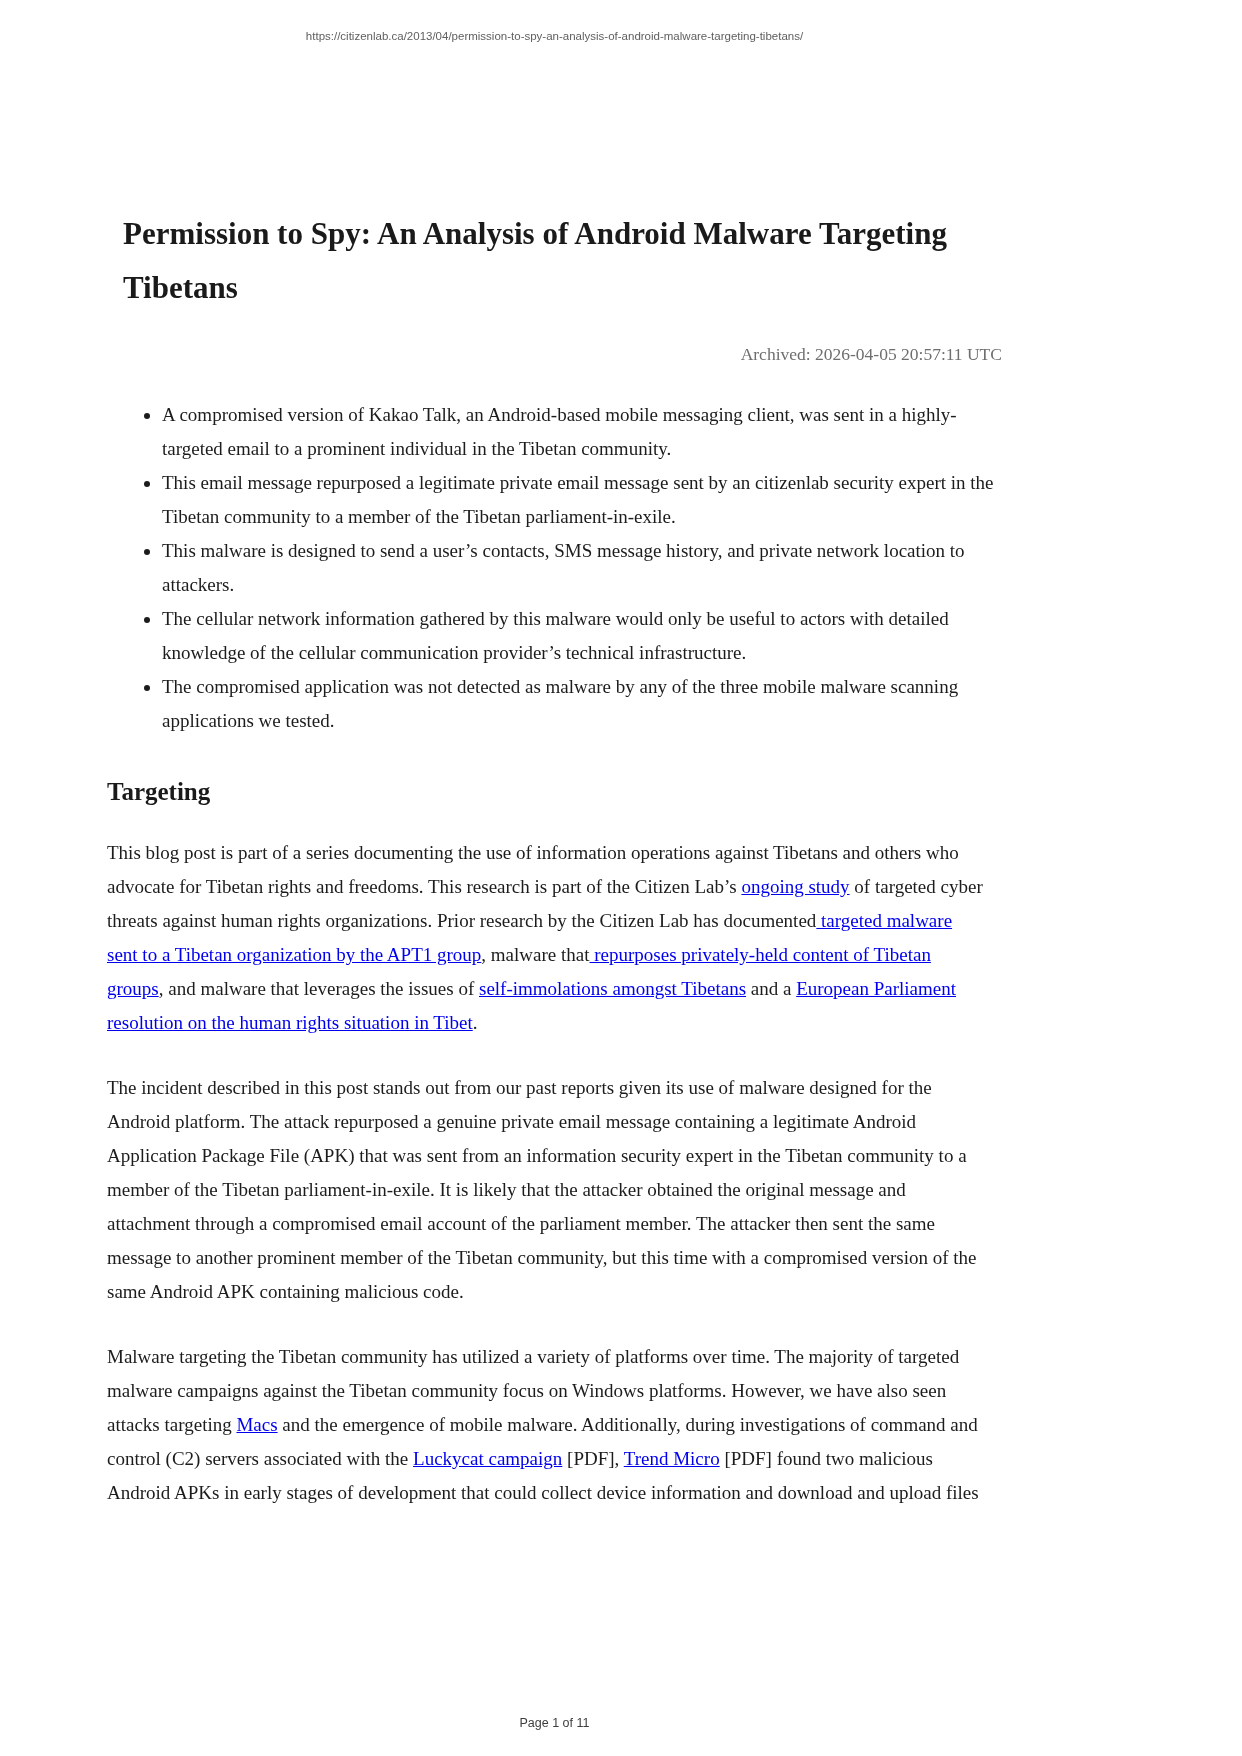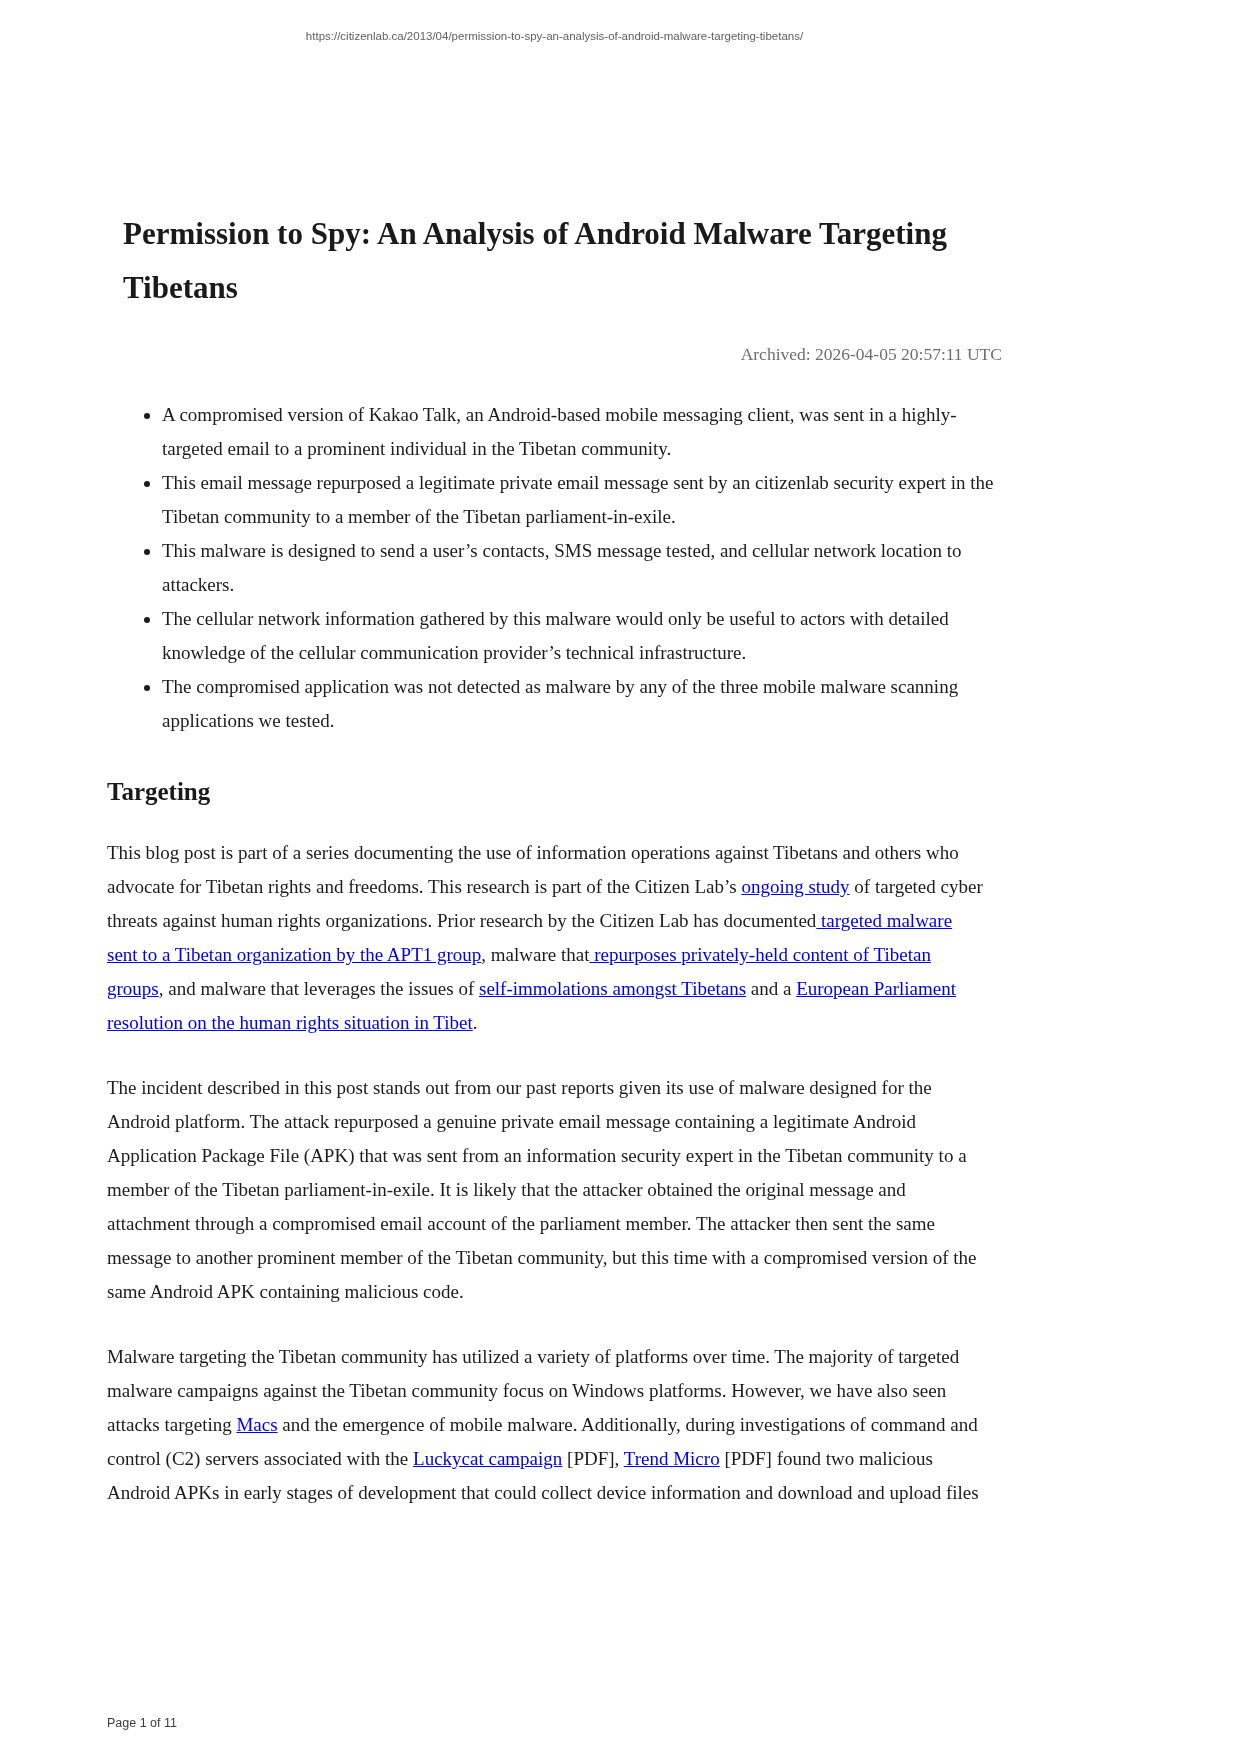--- a/index.html
+++ b/index.html
@@ -65,21 +65,21 @@
   a.link {
     color:#0000ee;
     text-decoration:underline;
     cursor:pointer;
   }
   .page-footer {
     position:absolute;
     bottom:26px;
     left:107px;
     width:895px;
-    text-align:left;
+    text-align:center;
     font-family:"Liberation Sans", sans-serif;
     font-size:12.5px;
     color:#3d3d3d;
   }
 </style>
 </head>
 <body>
 
 <div class="page">
 
@@ -90,21 +90,21 @@
   <div class="content">
 
     <h1 class="title">Permission to Spy: An Analysis of Android Malware Targeting Tibetans</h1>
 
     <p class="archived">Archived: 2026-04-05 20:57:11 UTC</p>
 
 
     <ul class="findings">
       <li>A compromised version of Kakao Talk, an Android-based mobile messaging client, was sent in a highly-targeted email to a prominent individual in the Tibetan community.</li>
       <li>This email message repurposed a legitimate private email message sent by an citizenlab security expert in the Tibetan community to a member of the Tibetan parliament-in-exile.</li>
-      <li>This malware is designed to send a user’s contacts, SMS message tested, and cellular network location to attackers.</li>
+      <li>This malware is designed to send a user’s contacts, SMS message history, and private network location to attackers.</li>
       <li>The cellular network information gathered by this malware would only be useful to actors with detailed knowledge of the cellular communication provider’s technical infrastructure.</li>
       <li>The compromised application was not detected as malware by any of the three mobile malware scanning applications we tested.</li>
     </ul>
 
     <h2 class="section-heading bg">Targeting</h2>
 
     <p class="body-para para-first">This blog post is part of a series documenting the use of information operations against Tibetans and others who advocate for Tibetan rights and freedoms. This research is part of the Citizen Lab’s <a class="link" href="#">ongoing study</a> of targeted cyber threats against human rights organizations. Prior research by the Citizen Lab has documented<a class="link" href="#"> targeted malware sent to a Tibetan organization by the APT1 group</a>, malware that<a class="link" href="#"> repurposes privately-held content of Tibetan groups</a>, and malware that leverages the issues of <a class="link" href="#">self-immolations amongst Tibetans</a> and a <a class="link" href="#">European Parliament resolution on the human rights situation in Tibet</a>.</p>
     <p class="body-para">The incident described in this post stands out from our past reports given its use of malware designed for the Android platform. The attack repurposed a genuine private email message containing a legitimate Android Application Package File (APK) that was sent from an information security expert in the Tibetan community to a member of the Tibetan parliament-in-exile. It is likely that the attacker obtained the original message and attachment through a compromised email account of the parliament member. The attacker then sent the same message to another prominent member of the Tibetan community, but this time with a compromised version of the same Android APK containing malicious code.</p>
     <p class="body-para">Malware targeting the Tibetan community has utilized a variety of platforms over time. The majority of targeted malware campaigns against the Tibetan community focus on Windows platforms. However, we have also seen attacks targeting <a class="link" href="#">Macs</a> and the emergence of mobile malware. Additionally, during investigations of command and control (C2) servers associated with the <a class="link" href="#">Luckycat campaign</a> [PDF], <a class="link" href="#">Trend Micro</a> [PDF] found two malicious Android APKs in early stages of development that could collect device information and download and upload files</p>
 

